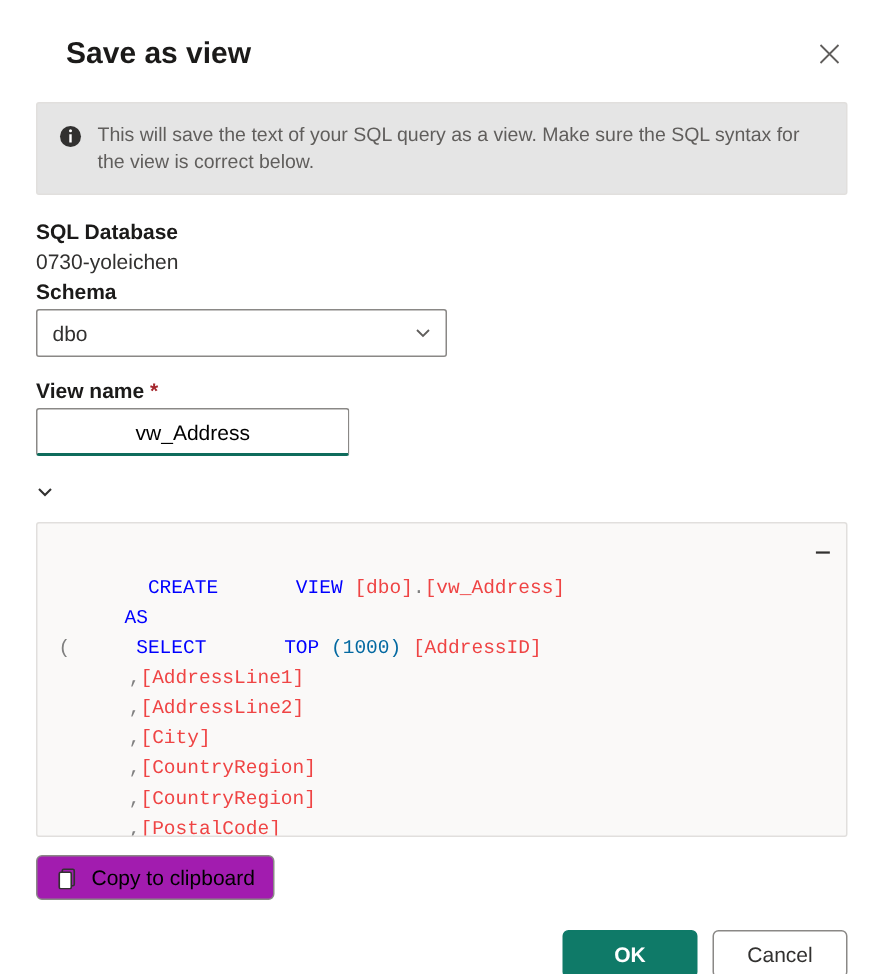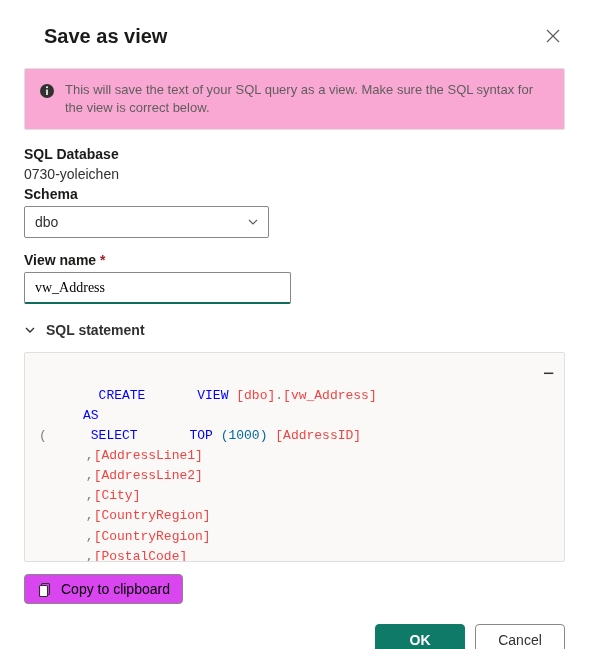--- a/index.html
+++ b/index.html
@@ -26,21 +26,21 @@
   .close-btn {
     background: none;
     border: none;
     cursor: pointer;
     padding: 4px;
     display: flex;
     align-items: center;
     justify-content: center;
   }
   .info-box {
-    background: #f9a8d4;
+    background: #e5e5e5;
     border: 1px solid #e1dfdd;
     padding: 12px 14px;
     display: flex;
     gap: 10px;
     align-items: flex-start;
     margin-bottom: 16px;
     border-radius: 2px;
   }
   .info-icon {
     flex-shrink: 0;
@@ -59,21 +59,21 @@
     margin-bottom: 4px;
     color: #1b1a19;
   }
   .field-value {
     font-size: 14px;
     color: #323130;
     margin-bottom: 4px;
   }
   .select-wrap {
     position: relative;
-    width: 245px;
+    width: 274px;
     margin-bottom: 14px;
   }
   .select-box {
     width: 100%;
     height: 32px;
     border: 1px solid #8a8886;
     border-radius: 2px;
     padding: 0 30px 0 10px;
     font-size: 14px;
     font-family: inherit;
@@ -86,29 +86,30 @@
     position: absolute;
     right: 10px;
     top: 50%;
     transform: translateY(-50%);
     pointer-events: none;
   }
   .required {
     color: #a4262c;
   }
   .text-input {
-    width: 267px;
+    width: 209px;
     height: 32px;
     border: 1px solid #8a8886;
     border-bottom: 2px solid #0f6c5c;
     border-radius: 2px;
     padding: 0 10px;
     font-size: 14px;
-    font-family: Liberation Serif, serif;
+    font-family: Liberation Sans, sans-serif;
     margin-bottom: 18px;
+    text-align: center;
   }
   .collapse-header {
     display: flex;
     align-items: center;
     gap: 10px;
     cursor: pointer;
     margin-bottom: 14px;
   }
   .collapse-label {
     font-weight: 600;
@@ -139,21 +140,21 @@
   }
   .kw-blue { color: #0000ff; padding-left: 44px; }
   .kw-teal { color: #ef4444; }
   .kw-green { color: #0369a1; }
   .kw-gray { color: #808080; }
   .copy-btn {
     display: inline-flex;
     align-items: center;
     gap: 8px;
     border: 1px solid #8a8886;
-    background: #d946ef;
+    background: #a21caf;
     border-radius: 4px;
     padding: 6px 12px;
     font-size: 14px;
     font-family: inherit;
     cursor: pointer;
     margin-bottom: 20px;
   }
   .footer {
     display: flex;
     justify-content: flex-end;
@@ -219,21 +220,20 @@
     </svg>
 </div>
 
 <div class="field-label"><span>View name</span> <span class="required">*</span></div>
 <input class="text-input" type="text" value="vw_Address" style="">
 
 <div class="collapse-header">
   <svg width="12" height="12" viewBox="0 0 12 12">
       <path d="M2 4 L6 8 L10 4" stroke="#323130" stroke-width="1.4" fill="none"></path>
     </svg>
-  <span class="collapse-label">SQL statement</span>
 </div>
 
 <div class="code-box">
   <span class="minus">−</span><span class="kw-blue">CREATE</span> <span class="kw-blue">VIEW</span> <span class="kw-teal">[dbo]</span><span class="kw-gray">.</span><span class="kw-teal">[vw_Address]</span>
 <span class="kw-blue">AS</span>
 <span class="kw-gray">(</span><span class="kw-blue">SELECT</span> <span class="kw-blue">TOP</span> <span class="kw-green">(1000)</span> <span class="kw-teal">[AddressID]</span>
       <span class="kw-gray">,</span><span class="kw-teal">[AddressLine1]</span>
       <span class="kw-gray">,</span><span class="kw-teal">[AddressLine2]</span>
       <span class="kw-gray">,</span><span class="kw-teal">[City]</span>
       <span class="kw-gray">,</span><span class="kw-teal">[CountryRegion]</span>

